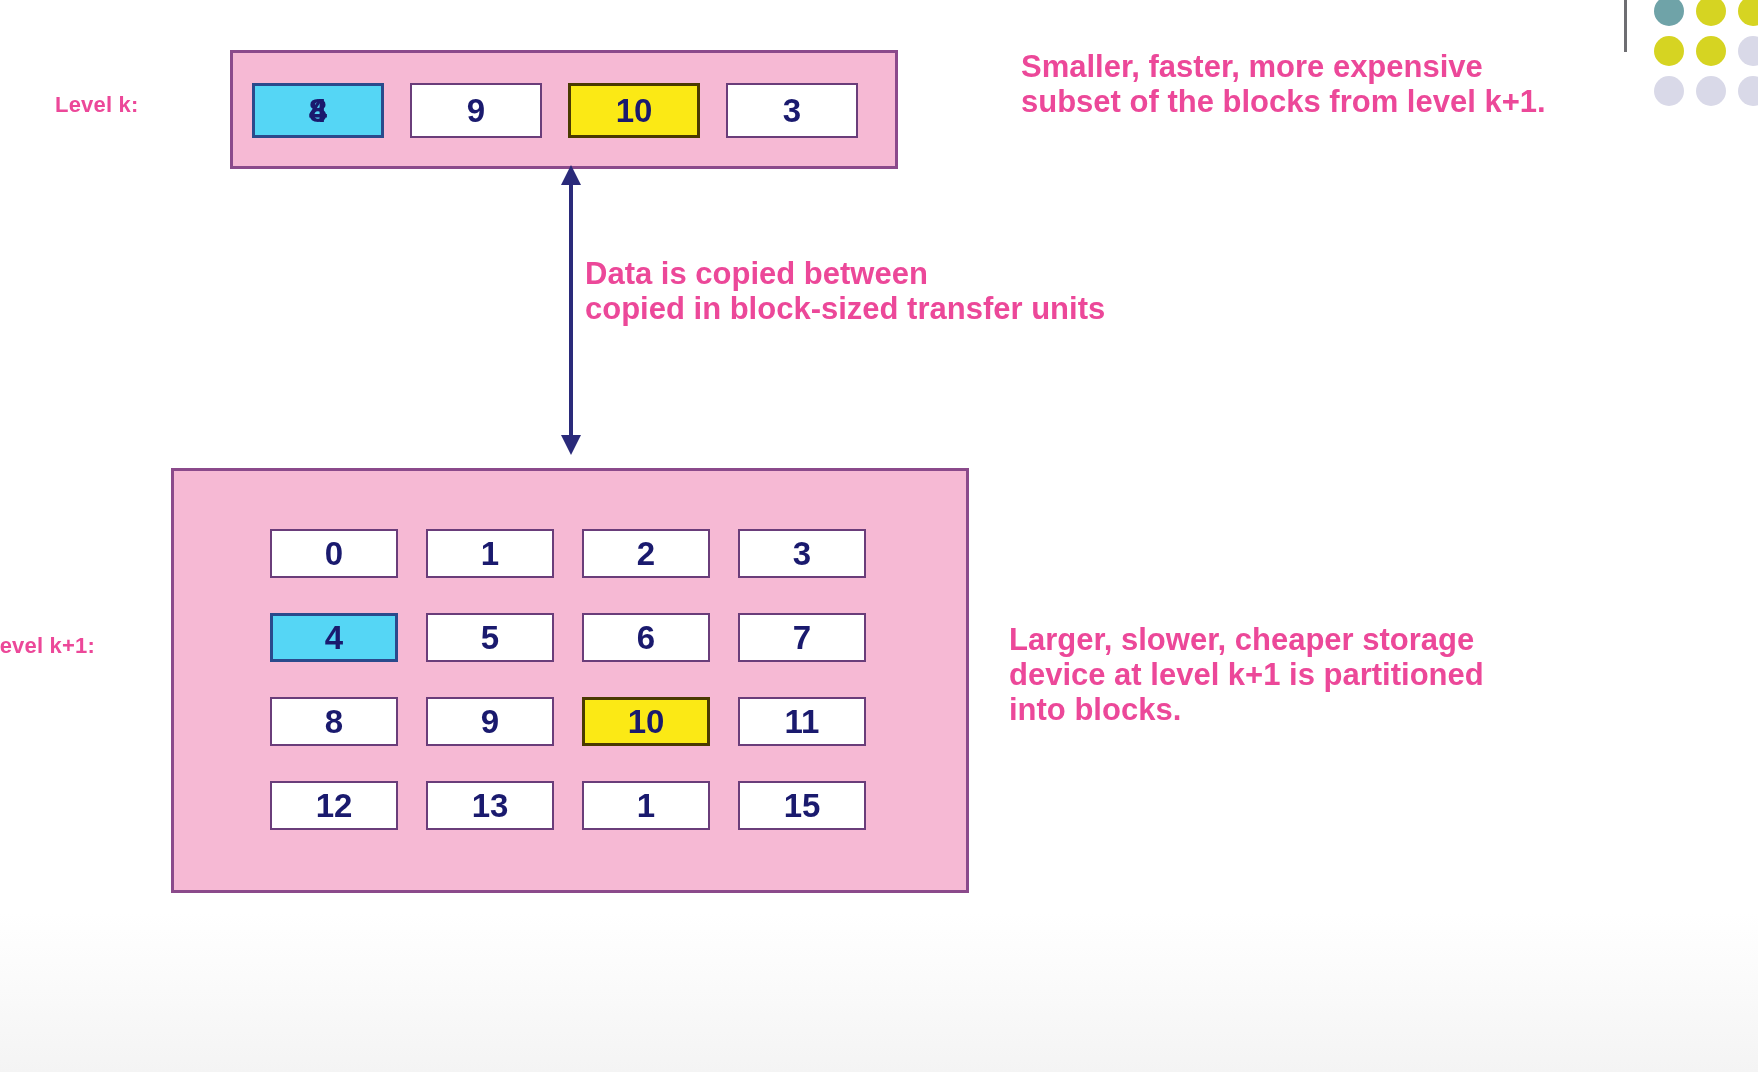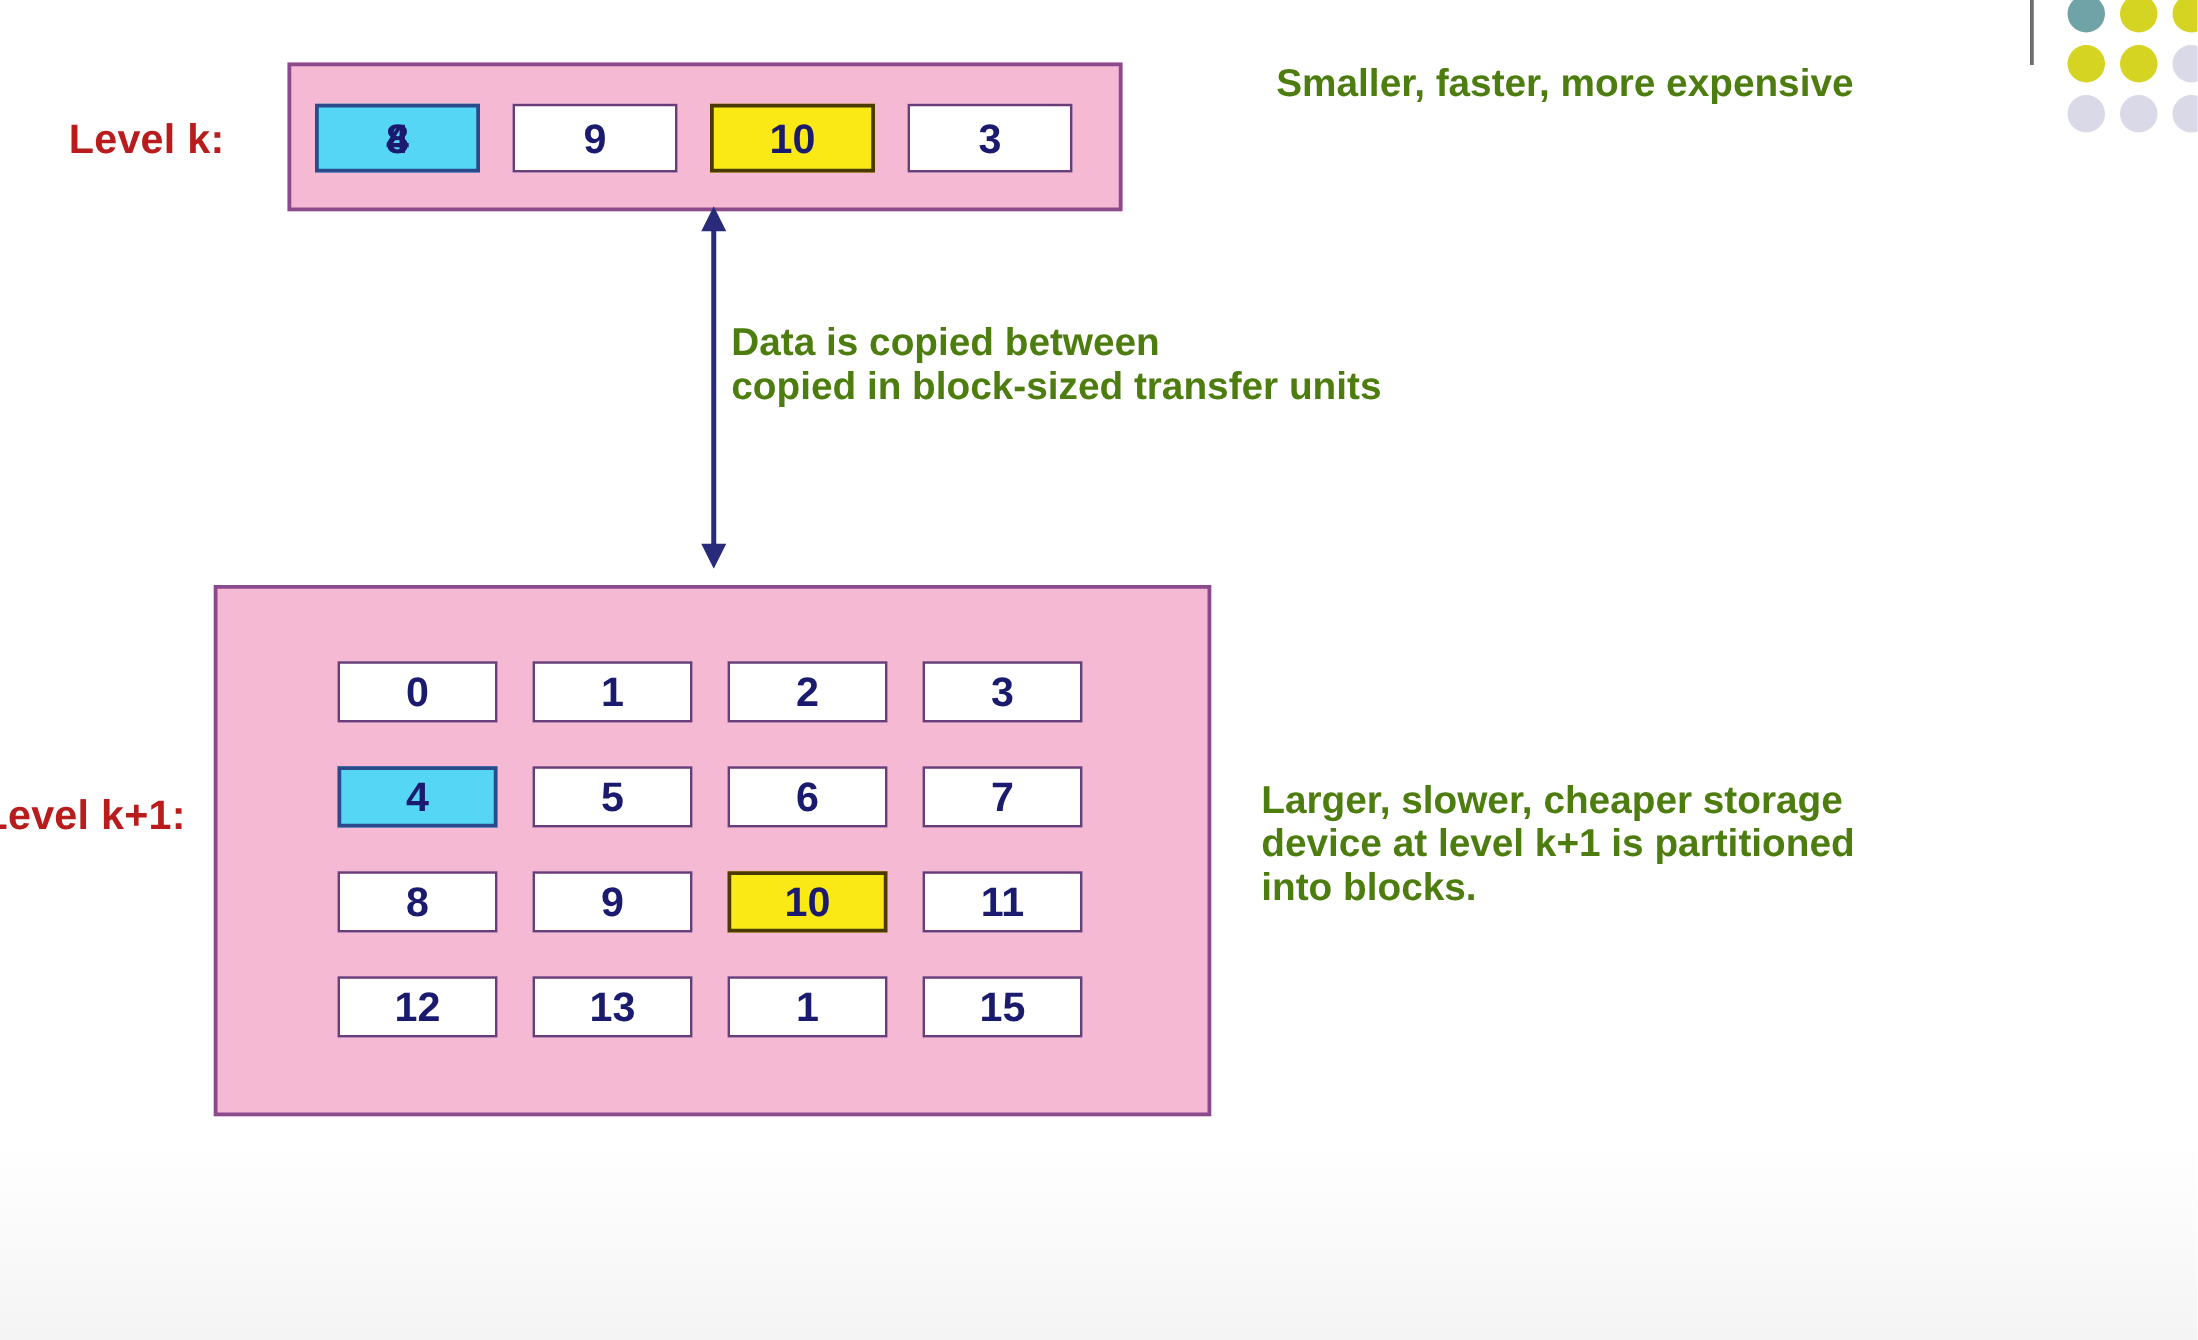--- a/index.html
+++ b/index.html
@@ -49,23 +49,23 @@
     left: 1624px;
     width: 3px;
     height: 62px;
     background: #6e6e72;
     z-index: 3;
   }
 
   
   .level-label {
     position: absolute;
-    color: #b91c1c;
+    color: #ec4899;
     font-weight: bold;
-    font-size: 33px;
+    font-size: 22px;
     letter-spacing: 0.2px;
     white-space: nowrap;
     z-index: 4;
   }
   #label-level-k    { left: 55px;  top: 92px; }
   #label-level-k1   { left: -14px; top: 633px; }
 
   
   .pink-box {
     position: absolute;
@@ -116,21 +116,21 @@
     left: 554px;
     top: 165px;
     width: 34px;
     height: 290px;
     z-index: 4;
   }
 
   
   .note {
     position: absolute;
-    color: #4d7c0f;
+    color: #ec4899;
     font-weight: bold;
     font-size: 31px;
     line-height: 35px;
     z-index: 4;
     white-space: nowrap;
   }
   #note-top    { left: 1021px; top: 49px; }
   #note-bottom { left: 1009px; top: 622px; }
 
   .note-line { display: block; }
@@ -196,20 +196,21 @@
       <div class="block yellow" style="left: 582px; top: 697px;">10</div>
       <div class="block" style="left: 738px; top: 697px;">11</div>
       <div class="block" style="left: 270px; top: 781px;">12</div>
       <div class="block" style="left: 426px; top: 781px;">13</div>
       <div class="block" style="left: 582px; top: 781px;">1</div>
       <div class="block" style="left: 738px; top: 781px;">15</div>
     </div>
 
   <div class="note" id="note-top">
     <span class="note-line">Smaller, faster, more expensive</span>
+    <span class="note-line">subset of the blocks from level k+1.</span>
   </div>
 
   <div class="note" id="note-bottom">
     <span class="note-line">Larger, slower, cheaper storage</span>
     <span class="note-line">device at level k+1 is partitioned</span>
     <span class="note-line">into blocks.</span>
   </div>
 
 </div>
 

